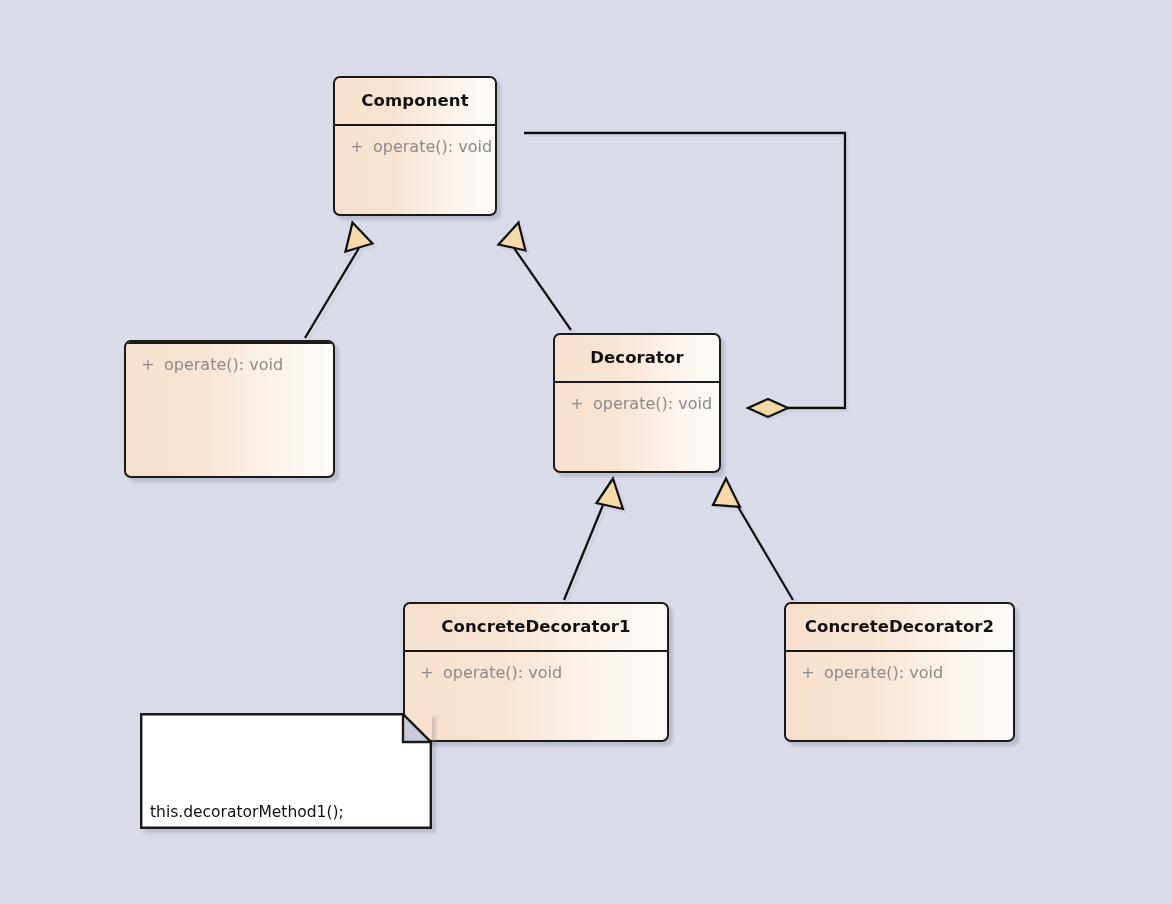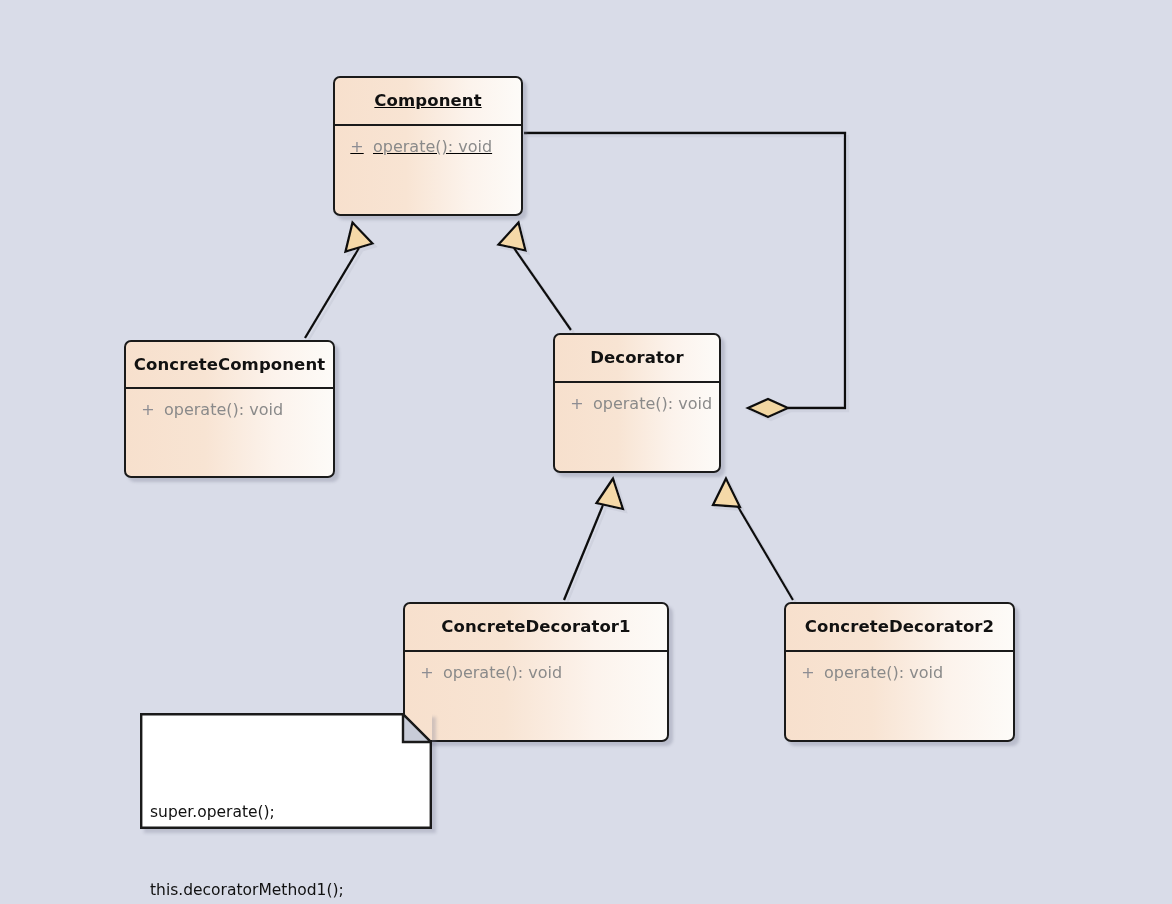--- a/index.html
+++ b/index.html
@@ -68,21 +68,21 @@
     text-align: center;
     color: #8d8d93;
     font-size: 16px;
   }
   .uml-sig {
     color: #8a8a8a;
     text-align: center;
   }
 
   
-  #cls-component       { left: 333px; top: 76px;  width: 190px; height: 140px; text-decoration: underline; }
+  #cls-component       { left: 333px; top: 76px;  width: 164px; height: 140px; }
   #cls-component .uml-name        { padding: 15px 0 14px; }
   #cls-component .uml-compartment { height: 82px; }
   #cls-component .uml-member      { padding-left: 6px; }
 
   #cls-concretecomponent { left: 124px; top: 340px; width: 211px; height: 138px; }
   #cls-concretecomponent .uml-name        { padding: 15px 0 13px; }
   #cls-concretecomponent .uml-compartment { height: 81px; }
   #cls-concretecomponent .uml-member      { padding-left: 6px; }
 
   #cls-decorator       { left: 553px; top: 333px; width: 168px; height: 140px; }
@@ -179,21 +179,20 @@
     <div class="uml-divider"></div>
     <div class="uml-compartment">
       <div class="uml-member">
         <span class="uml-vis">+</span>
         <span class="uml-sig">operate(): void</span>
       </div>
     </div>
   </div>
 
   <div class="uml-class" id="cls-concretecomponent">
-    <div class="uml-name">ConcreteComponent</div>
     <div class="uml-divider"></div>
     <div class="uml-compartment">
       <div class="uml-member">
         <span class="uml-vis">+</span>
         <span class="uml-sig">operate(): void</span>
       </div>
     </div>
   </div>
 
   <div class="uml-class" id="cls-decorator">
@@ -230,18 +229,17 @@
   </div>
 
   <div id="note-box">
     <svg width="292" height="116" viewBox="0 0 292 116">
 
       <path d="M1.2,1.2 H263 L290.8,29 V114.8 H1.2 Z" fill="#ffffff" stroke="#1a1a1a" stroke-width="2.4" stroke-linejoin="miter"></path>
 
       <path d="M263,1.2 L263,29 L290.8,29 Z" fill="#c8ccd8" stroke="#1a1a1a" stroke-width="2.4" stroke-linejoin="miter"></path>
     </svg>
     <div id="note-text">
-      <span class="note-line">super.operate();</span>
       <span class="note-line">this.decoratorMethod1();</span>
     </div>
   </div>
 
 </div>
 
 </body></html>

